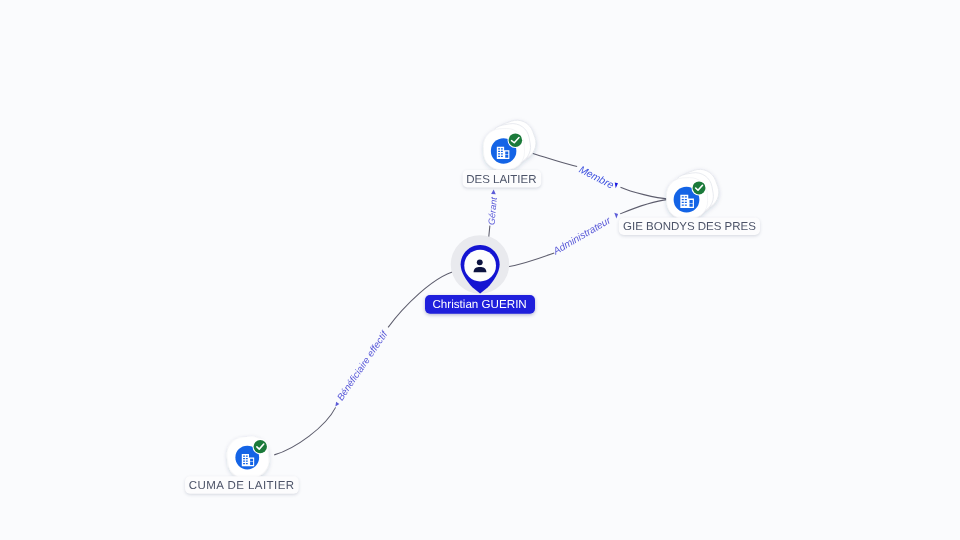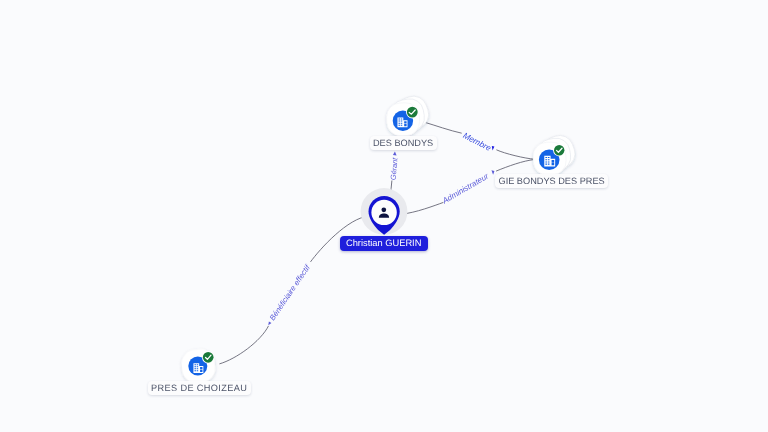--- a/index.html
+++ b/index.html
@@ -125,18 +125,18 @@
       <path d="M384.1 196.0 C 375.5 196.0 368.5 203.0 368.5 211.6 C 368.5 218.2 373.6 225.2 378.1 230.0
                L 384.1 234.8 L 390.1 230.0 C 394.6 225.2 399.7 218.2 399.7 211.6 C 399.7 203.0 392.7 196.0 384.1 196.0 Z" fill="#1414d2"></path>
       <circle cx="384.1" cy="212.4" r="12.7" fill="#fdfdfd"></circle>
       <g fill="#0d1340">
         <circle cx="383.8" cy="209.85" r="2.35"></circle>
         <path d="M378.85 217.85 C 378.85 214.4 381.3 213.5 383.95 213.5 C 386.6 213.5 389.1 214.4 389.1 217.85 Z"></path>
       </g>
     </g>
   </svg>
 
-  <div class="node-label" style="left:369.6px; top:136.2px;">DES BONDYS</div>
+  <div class="node-label" style="left:369.6px; top:136.2px;">DES LAITIER</div>
   <div class="node-label" style="left:495.1px; top:174.3px;">GIE BONDYS DES PRES</div>
-  <div class="node-label" style="left:147.6px; top:381.4px; letter-spacing:0.37px;">PRES DE CHOIZEAU</div>
+  <div class="node-label" style="left:147.6px; top:381.4px; letter-spacing:0.37px;">CUMA DE LAITIER</div>
   <div class="person-label" style="left:339.8px; top:236.3px;text-align:center;">Christian GUERIN</div>
 
 </div>
 
 </body></html>

